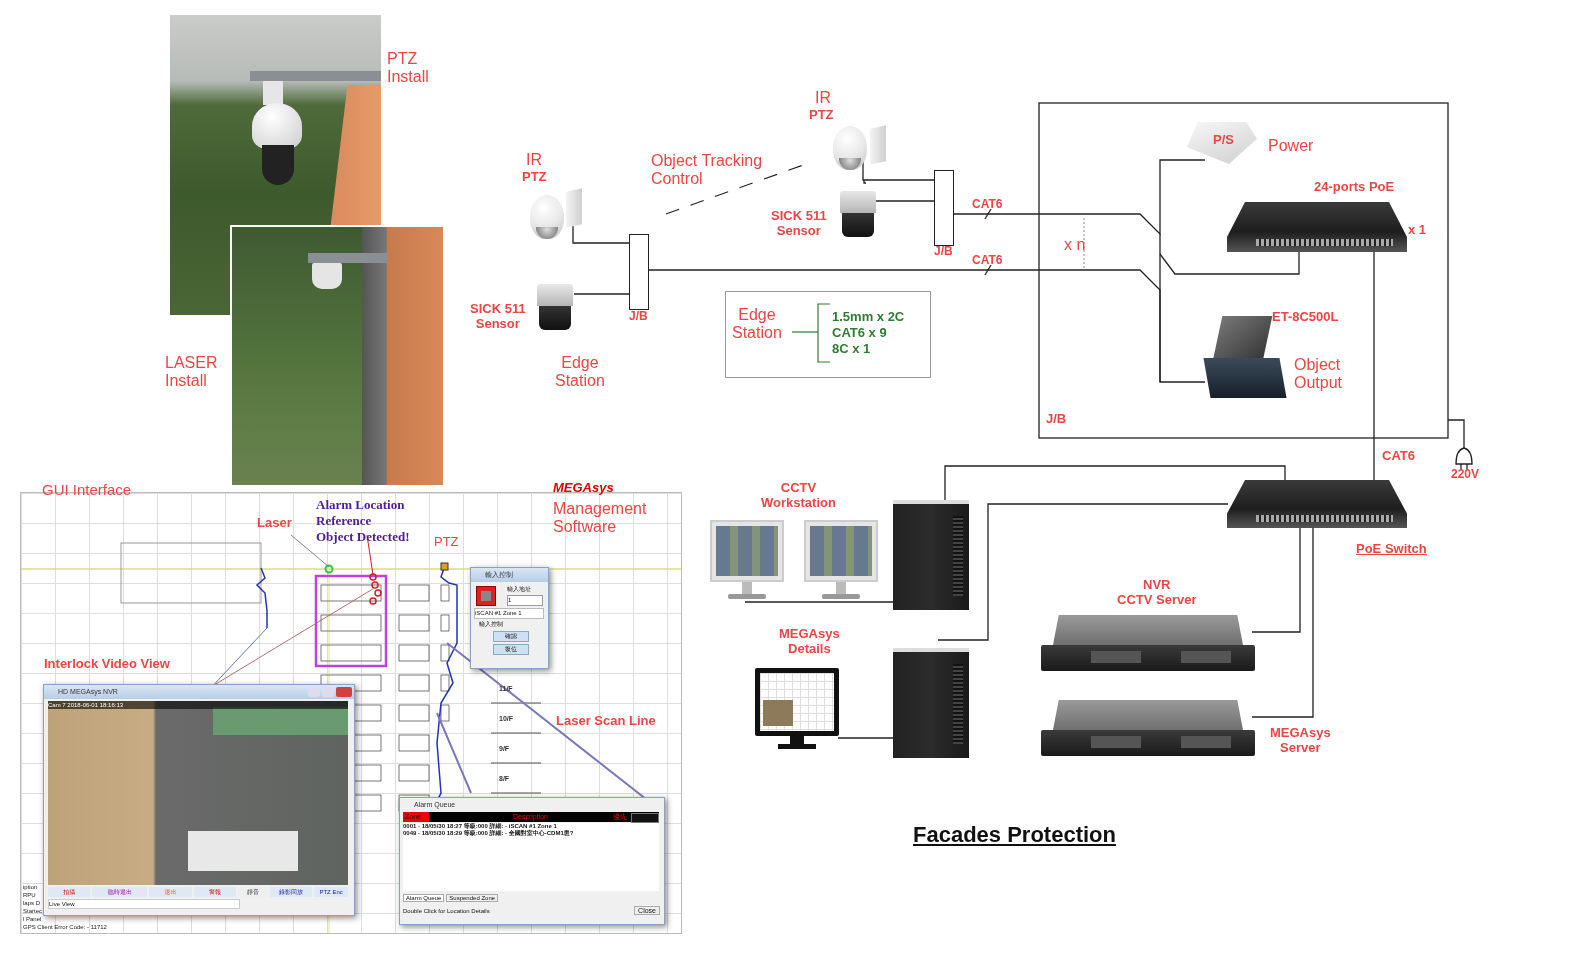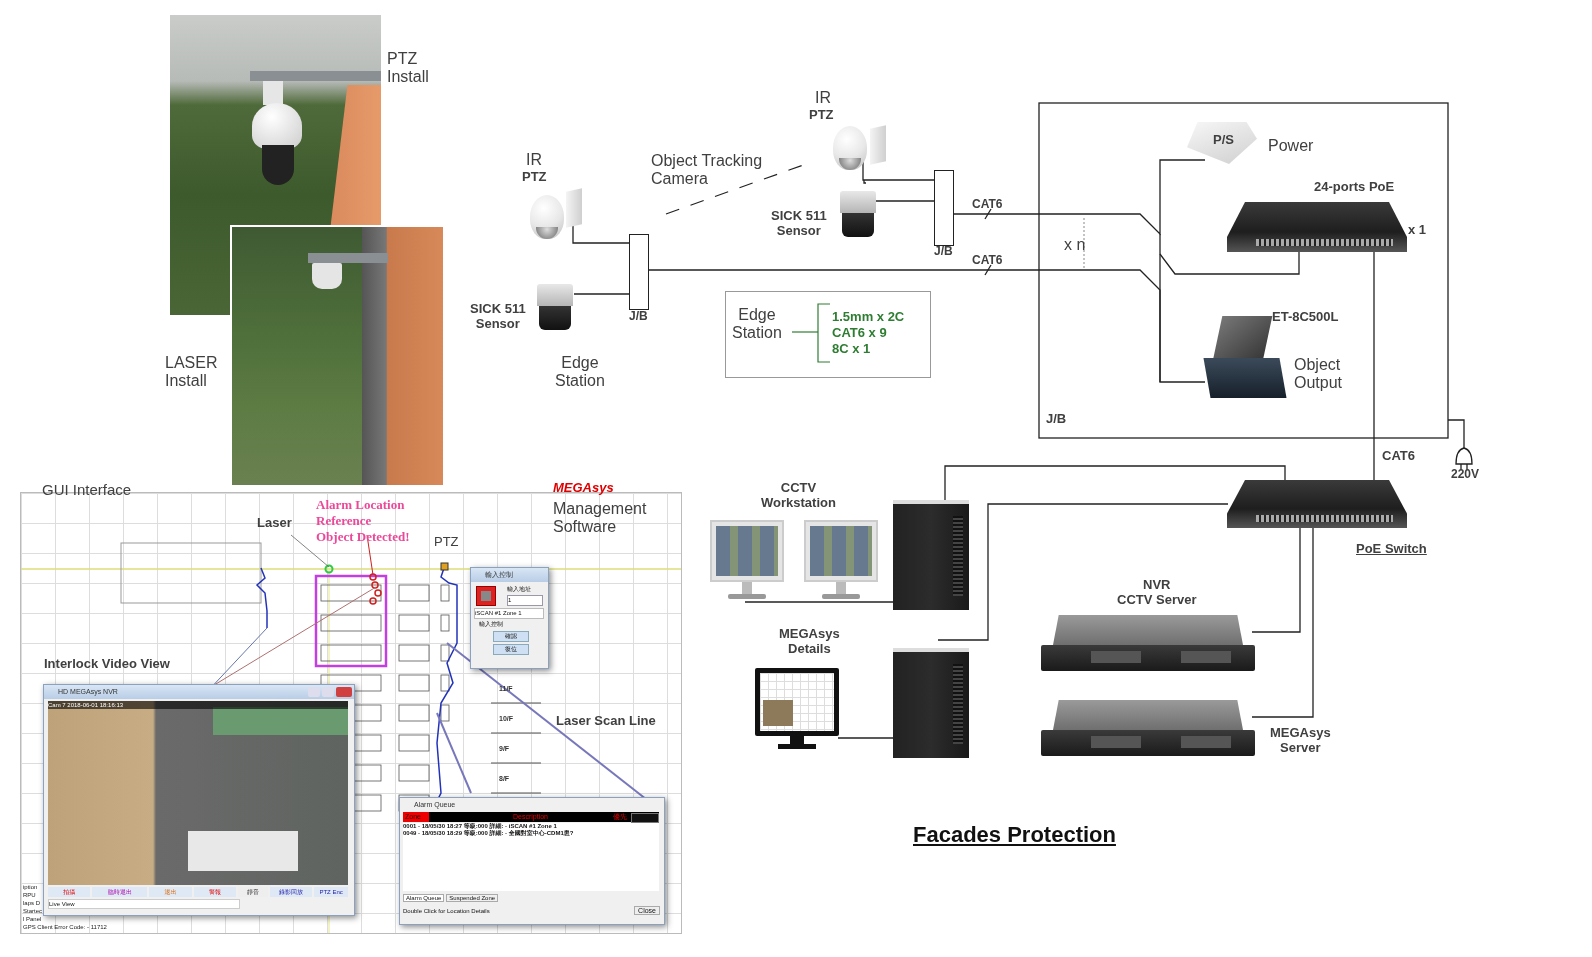--- a/index.html
+++ b/index.html
@@ -1,18 +1,18 @@
 <!DOCTYPE html>
 <html><head>
 <meta charset="utf-8">
 <style>
   html,body{margin:0;padding:0;background:#fff;}
   body{width:1592px;height:957px;position:relative;overflow:hidden;font-family:"Liberation Sans",sans-serif;color:#111;}
   .abs{position:absolute;}
-  .lbl{position:absolute;font-family:"Liberation Sans",sans-serif;font-weight:bold;color:#404040;line-height:1.15;text-align:center;white-space:nowrap;}
+  .lbl{position:absolute;font-family:"Liberation Sans",sans-serif;font-weight:bold;color:#ef4444;line-height:1.15;text-align:center;white-space:nowrap;}
   .lbl.l{text-align:left;}
   .big{font-size:16px;font-weight:normal;}
   .med{font-size:13px;}
   .sm{font-size:12px;}
   svg.lines{position:absolute;left:0;top:0;}
   
   .photo{position:absolute;overflow:hidden;}
   .ptz-photo{left:170px;top:15px;width:211px;height:300px;background:linear-gradient(180deg,#c9ccc9 0%,#b7bbb7 22%,#4f6a3a 30%,#3d5a2d 60%,#4a6636 100%);}
   .laser-photo{left:230px;top:225px;width:211px;height:258px;background:linear-gradient(180deg,#3f5a33 0%,#4e6e3a 40%,#5d7c44 70%,#6a8050 100%);border-left:2px solid #fff;border-top:2px solid #fff;}
   .wall{position:absolute;}
@@ -118,21 +118,21 @@
 <div class="dome" style="left:530px;top:195px;"></div>
 <div class="sick" style="left:537px;top:284px;">
     <div class="top"></div>
     <div class="bot"></div>
   </div>
 <div class="lbl med" style="left:470px;top:302px;"><span>SICK 511</span><br><span>Sensor</span></div>
 <div class="jb" style="left:629px;top:234px;width:18px;height:74px;"></div>
 <div class="lbl sm" style="left:629px;top:310px;">J/B</div>
 <div class="lbl big" style="left:555px;top:354px;"><span>Edge</span><br><span>Station</span></div>
 
-<div class="lbl l big" style="left:651px;top:152px;"><span>Object Tracking</span><br><span>Camera</span></div>
+<div class="lbl l big" style="left:651px;top:152px;"><span>Object Tracking</span><br><span>Control</span></div>
 
 <div class="lbl big" style="left:815px;top:89px;">IR</div>
 <div class="lbl med" style="left:809px;top:108px;">PTZ</div>
 <div class="mount" style="left:870px;top:127px;"></div>
 <div class="dome" style="left:833px;top:126px;"></div>
 <div class="sick" style="left:840px;top:191px;">
     <div class="top"></div>
     <div class="bot"></div>
   </div>
 <div class="lbl med" style="left:771px;top:209px;"><span>SICK 511</span><br><span>Sensor</span></div>
@@ -336,16 +336,16 @@
     </div>
     <div class="abs" style="left:3px;top:110px;font-size:6px;">Double Click for Location Details</div>
     <div class="abs" style="right:4px;top:108px;font-size:7px;border:1px solid #aaa;padding:0 3px;background:#eee;">Close</div>
   </div>
 </div>
 
 <div class="lbl l big" style="left:42px;top:481px;font-weight:normal;font-size:15px;">GUI Interface</div>
 <div class="lbl l" style="left:553px;top:481px;font-size:13px;font-style:italic;color:#e00000;">MEGAsys</div>
 <div class="lbl l big" style="left:553px;top:500px;font-weight:normal;"><span>Management</span><br><span>Software</span></div>
 <div class="lbl l med" style="left:257px;top:516px;">Laser</div>
-<div class="lbl l med" style="left:316px;top:497px;color:#ec4899;font-family:'Liberation Serif',serif;font-size:13px;line-height:16px;"><span>Alarm Location</span><br><span>Reference</span><br><span>Object Detected!</span></div>
+<div class="lbl l med" style="left:316px;top:497px;color:#4c1d95;font-family:'Liberation Serif',serif;font-size:13px;line-height:16px;"><span>Alarm Location</span><br><span>Reference</span><br><span>Object Detected!</span></div>
 <div class="lbl l med" style="left:434px;top:535px;font-weight:normal;">PTZ</div>
 <div class="lbl l med" style="left:44px;top:657px;">Interlock Video View</div>
 <div class="lbl l med" style="left:556px;top:714px;">Laser Scan Line</div>
 
 </body></html>

